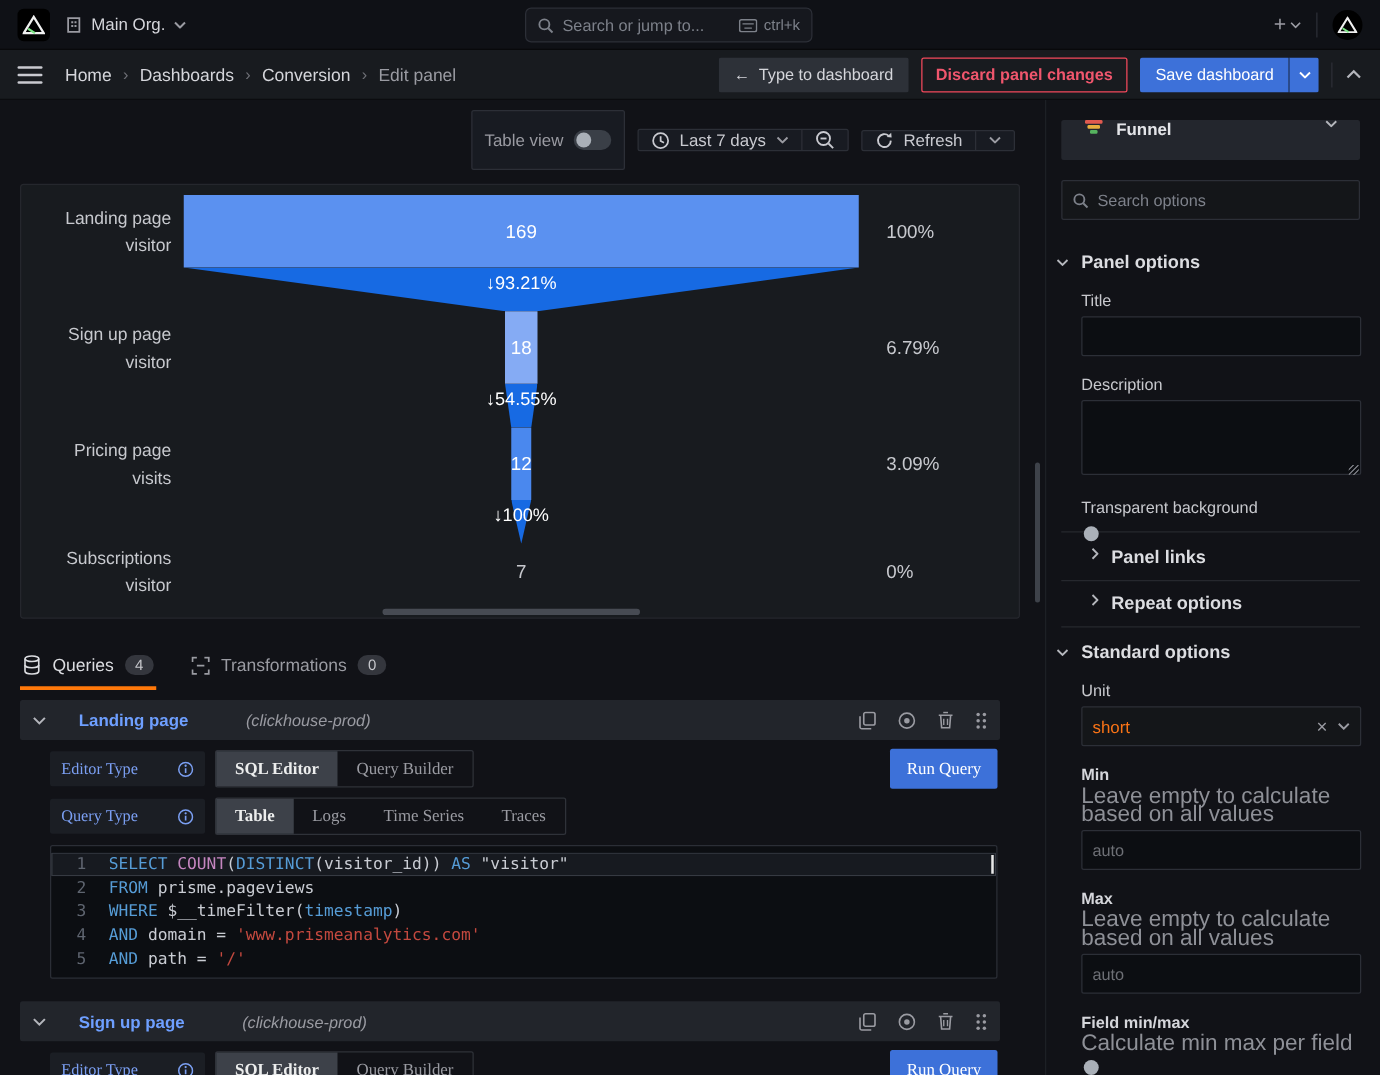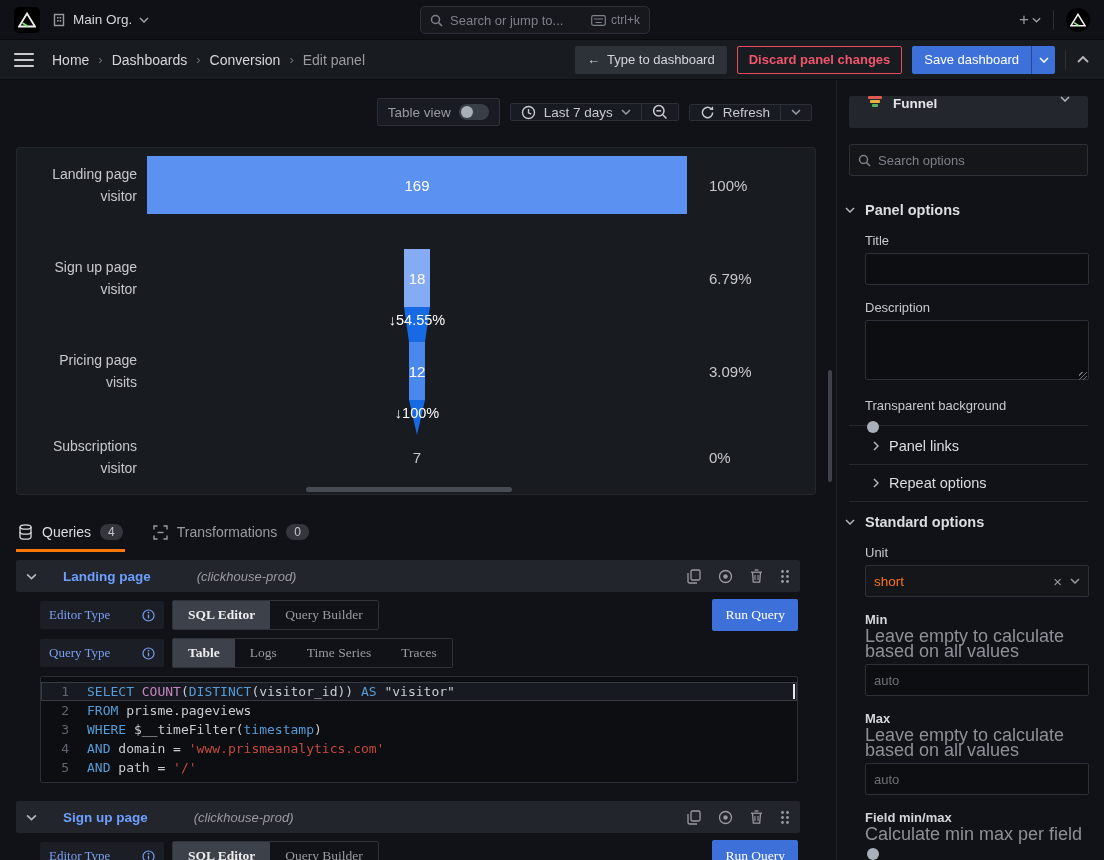--- a/index.html
+++ b/index.html
@@ -45,21 +45,21 @@
   .save-caret{width:24px;height:28px;background:#3d71d9;border-left:1px solid rgba(0,0,0,.35);
     border-radius:0 2px 2px 0;display:flex;align-items:center;justify-content:center;cursor:pointer;}
 
   
   .content{position:absolute;left:0;top:80px;width:836px;height:780px;background:#111217;overflow:hidden;}
   .sidebar{position:absolute;left:836px;top:80px;width:268px;height:780px;background:#111217;border-left:1px solid #1d2025;}
   .vscroll{position:absolute;left:828px;top:290px;width:4px;height:112px;background:#3e424a;border-radius:2px;}
 
   
   .toolbar{display:flex;justify-content:flex-end;align-items:center;gap:10px;margin:16px 24px 0 16px;height:32px;}
-  .tbtn{height:28px;display:flex;align-items:center;gap:8px;background:#181b22;border:1px solid #2c2f37;
+  .tbtn{height:48px;display:flex;align-items:center;gap:8px;background:#181b22;border:1px solid #2c2f37;
     border-radius:2px;padding:0 10px;color:#c9cad0;font-size:13.5px;cursor:pointer;}
   .tgroup{display:flex;align-items:stretch;background:#181b22;border:1px solid #2c2f37;border-radius:2px;}
   .tgroup .seg{display:flex;align-items:center;gap:8px;padding:0 10px;color:#c9cad0;font-size:13.5px;cursor:pointer;}
   .tgroup .divi{width:1px;background:#2c2f37;}
   .toggle{width:30px;height:16px;border-radius:9px;background:#3a3f47;position:relative;cursor:pointer;flex:none;}
   .toggle .knob{position:absolute;left:2px;top:2px;width:12px;height:12px;border-radius:50%;background:#aab0b8;}
 
   
   .panel{margin:19px 20px 0 16px;height:348px;background:#181b1f;border:1px solid #25272d;border-radius:3px;position:relative;padding-top:8px;}
   .f-row{display:flex;align-items:stretch;}
@@ -109,21 +109,21 @@
 
   
   .vizpicker{margin:16px 16px 0 12px;height:32px;background:#23262d;border-radius:2px;display:flex;
     align-items:flex-start;gap:10px;padding:0 18px;cursor:pointer;}
   .vizpicker .nm{color:#e3e4e8;font-size:13.5px;font-weight:600;flex:1;}
   .funnel-ic{display:flex;flex-direction:column;align-items:center;gap:1px;width:16px;}
   .funnel-ic i{display:block;height:3px;border-radius:1px;}
   .sb-search{margin:16px 16px 0 12px;height:32px;border:1px solid #2c2f37;background:#141619;border-radius:2px;
     display:flex;align-items:center;gap:7px;padding:0 8px;color:#7d818a;}
   .sect{display:flex;align-items:center;gap:10px;margin:26px 16px 0 8px;color:#dcdde1;font-size:14.5px;font-weight:700;cursor:pointer;}
-  .subsect{display:flex;align-items:center;gap:10px;margin:12px 16px 0 36px;color:#dcdde1;font-size:14.5px;font-weight:400;cursor:pointer;}
+  .subsect{display:flex;gap:10px;margin:12px 16px 0 36px;color:#dcdde1;font-size:14.5px;font-weight:700;cursor:pointer;}
   .opt-label{margin:15px 16px 0 28px;color:#c7c8cd;font-size:13px;}
   .opt-label.bold{font-weight:700;color:#d5d6db;}
   .opt-help{margin:2px 16px 0 28px;color:#8e9097;font-size:18px;line-height:15px;width:228px;}
   .opt-input{margin:5px 16px 0 28px;width:224px;height:32px;background:#0c0e12;border:1px solid #2c2f37;
     border-radius:2px;color:#ccccdc;padding:0 8px;font-family:inherit;font-size:13px;}
   .opt-input::placeholder{color:#6e7076;}
   textarea.opt-input{height:60px;resize:none;position:relative;padding-top:6px;}
   .ta-wrap{position:relative;width:224px;margin:5px 16px 0 28px;}
   .ta-wrap textarea{margin:0;width:224px;}
   .ta-grip{position:absolute;right:2px;bottom:3px;width:8px;height:8px;
@@ -284,20 +284,24 @@
           </div>
           <div class="f-center">
             <div class="f-bar" style="width: 540px; background: rgb(91, 145, 240);">
               <span>169</span>
             </div>
           </div>
           <div class="f-pct">100%</div>
         </div>
         <div class="f-row rtrans">
           <div class="f-label"></div>
+          <div class="f-center">
+            <div class="f-trap" style="width: 540px; background: rgb(23, 106, 227); clip-path: polygon(0px 0px, 100% 0px, calc(50% + 13px) 100%, calc(50% - 13px) 100%);"></div>
+            <div class="f-drop">↓93.21%</div>
+          </div>
           <div class="f-pct"></div>
         </div>
         <div class="f-row rbar">
           <div class="f-label">
             <div>Sign up page</div>
             <div>visitor</div>
           </div>
           <div class="f-center">
             <div class="f-bar" style="width: 26px; background: rgb(133, 171, 244);">
               <span>18</span>

